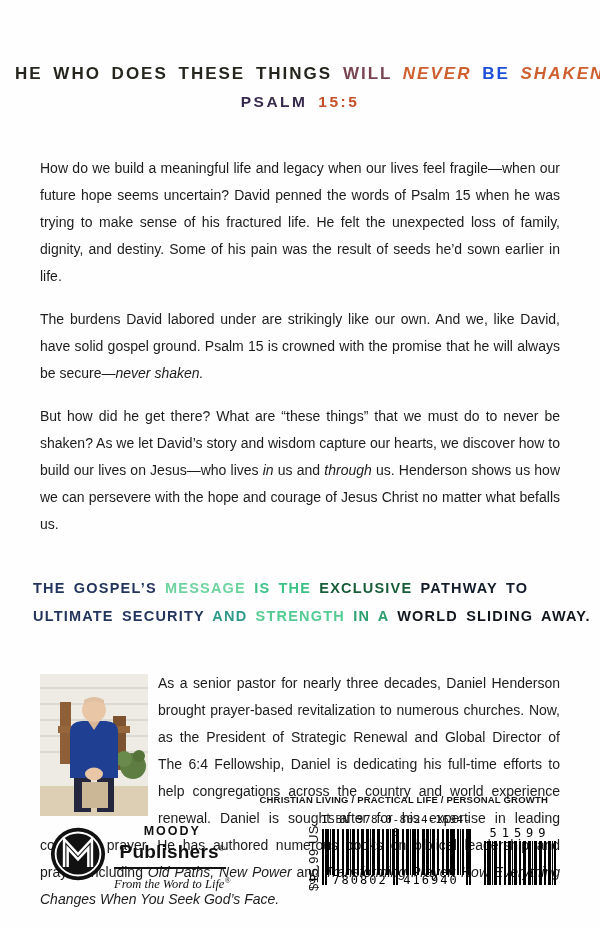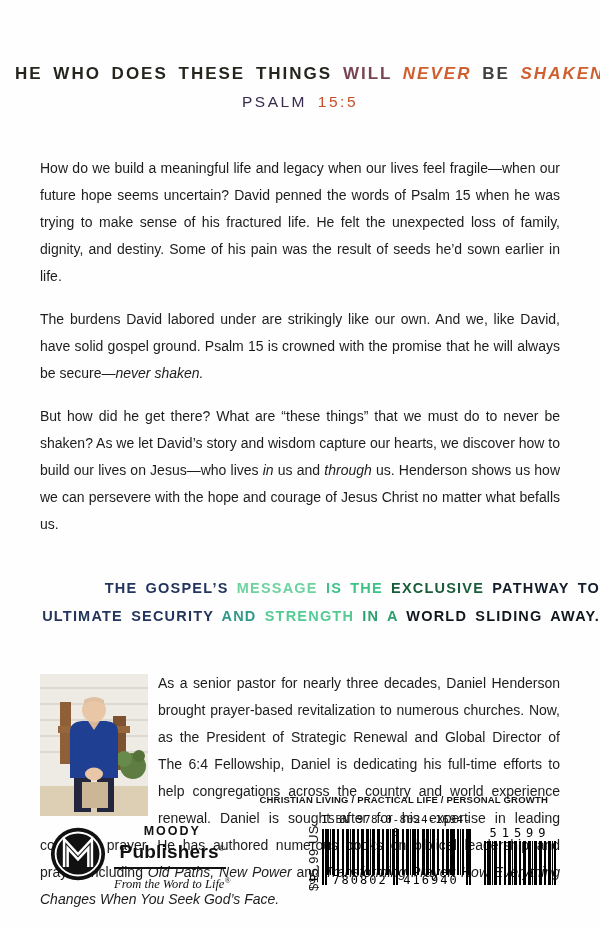--- a/index.html
+++ b/index.html
@@ -4,35 +4,35 @@
 <style>
   * { margin:0; padding:0; box-sizing:border-box; }
   html,body { background:#ffffff; }
   #cover {
     position:relative; width:600px; height:927px; background:#fefefe;
     font-family:"Liberation Sans", sans-serif; color:#1b1b1b; overflow:hidden;
   }
   
   .verse { padding-top:64px; text-align:center; white-space:nowrap; }
   .verse-line1 { font-size:17px; font-weight:bold; letter-spacing:2px; word-spacing:4px; }
-  .verse-line2 { margin-top:9px; font-size:15.5px; font-weight:normal; letter-spacing:2.5px; word-spacing:4px; }
+  .verse-line2 { margin-top:9px; font-size:15.5px; font-weight:bold; letter-spacing:2.5px; word-spacing:4px; }
   .v-ink    { color:#26251d;margin-left:15px; }
   .v-plum   { color:#7a4553; }
-  .v-plum2  { color:#404040; }
+  .v-plum2  { color:#1d4ed8; }
   .v-orange { color:#cf5f2e;text-align:center; }
   .v-psalm  { color:#372a4d; }
   .v-ref    { color:#c44f28; }
   .it { font-style:italic; }
   
   .body { margin:44px 40px 0 40px; font-size:14px; line-height:27px; text-align:justify; color:#1c1c1c; }
   .body p { margin-bottom:16px; }
   .body p:last-child { margin-bottom:0; }
   
-  .tagline { margin-top:36px; text-align:right; white-space:nowrap;
-             font-size:14.5px; font-weight:bold; letter-spacing:1.2px; word-spacing:3px; line-height:28px; }
+  .tagline { margin-top:36px; text-align:left; white-space:nowrap;
+             font-size:14.5px; font-weight:bold; letter-spacing:1.2px; word-spacing:3px; line-height:28px;padding-left:33px; }
   .t-navy   { color:#23355d; }
   .t-mint   { color:#6fd3a0; }
   .t-green  { color:#3cc186; }
   .t-forest { color:#185c38; }
   .t-ink    { color:#141d2b; }
   .t-teal   { color:#2f9a8a; }
   .t-mint2  { color:#55cb94; }
   .t-green2 { color:#2ca06f; }
   .t-ink2   { color:#11161d; }
   

